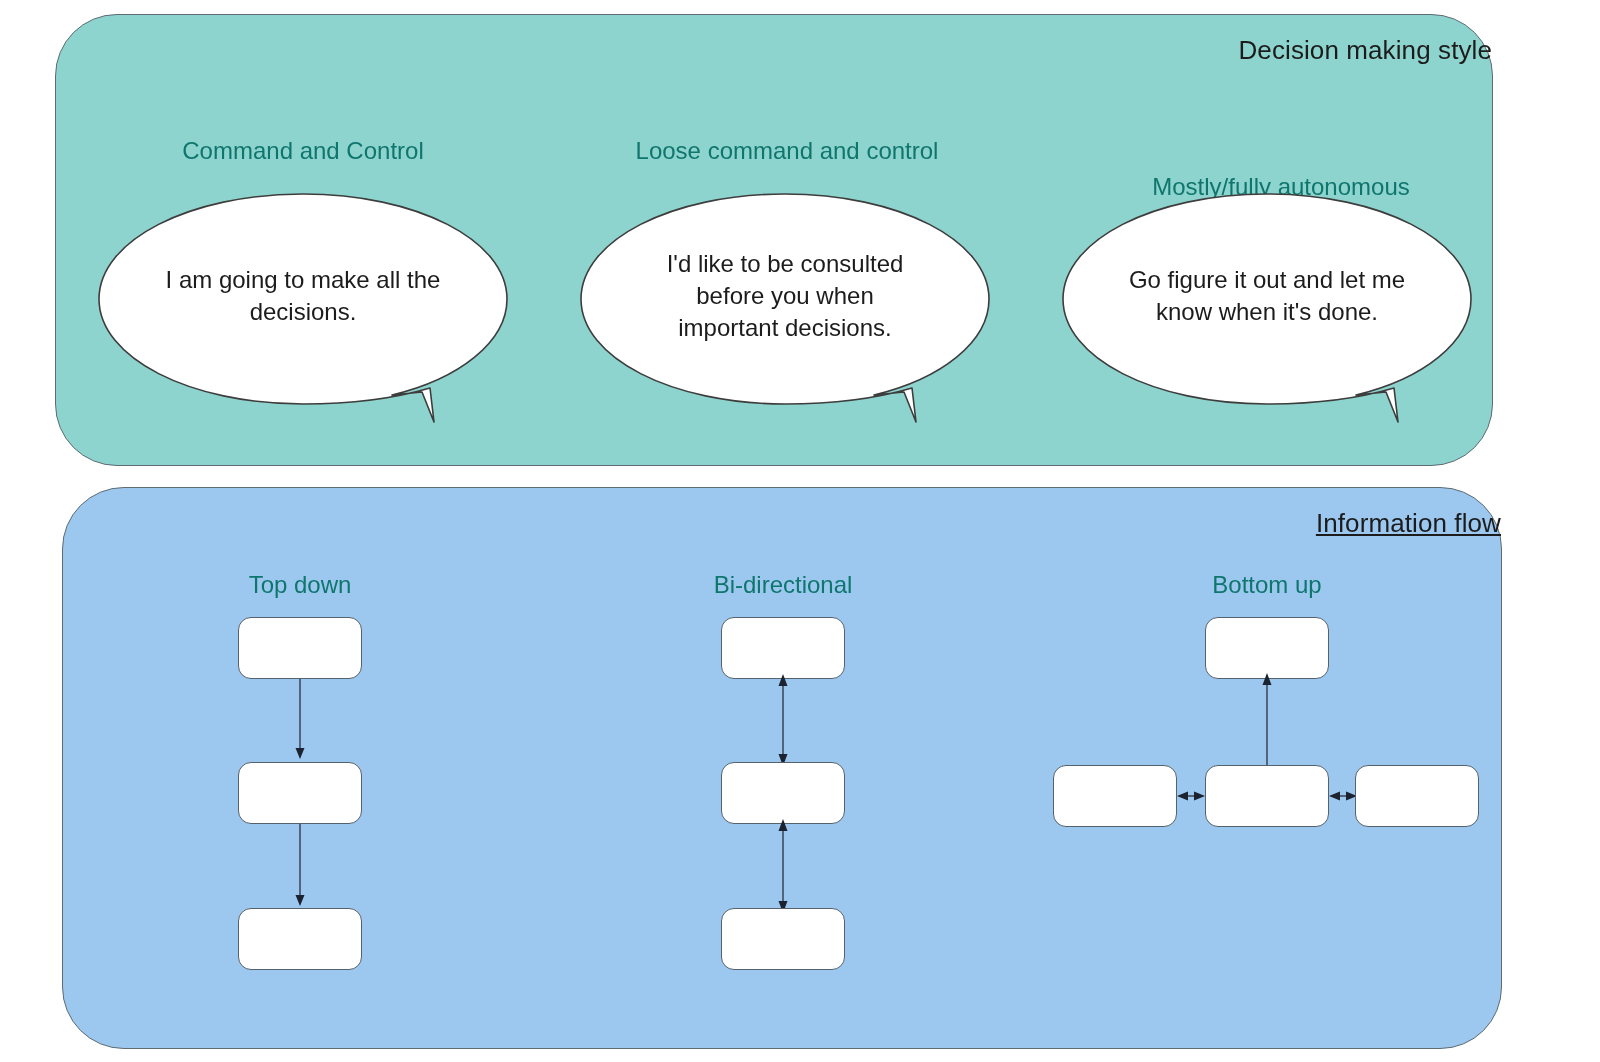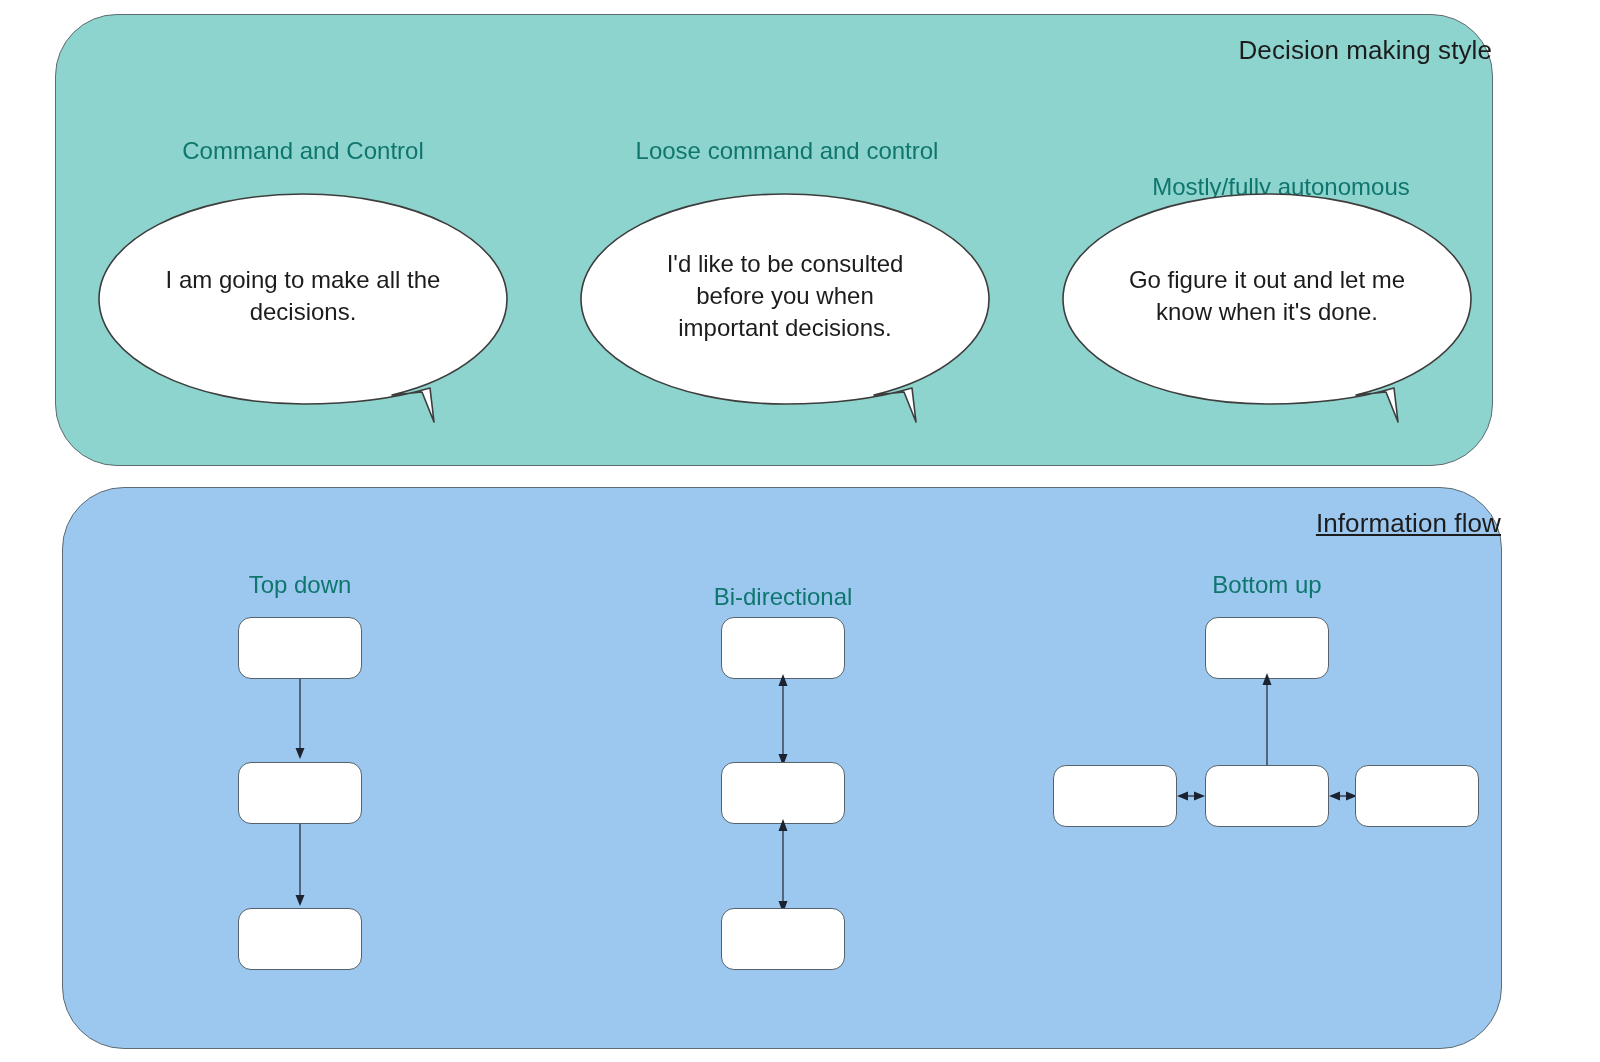--- a/index.html
+++ b/index.html
@@ -158,21 +158,21 @@
     </svg>
     <div class="bubble-text" style="top:45%;">Go figure it out and let me
 know when it's done.</div>
   </div>
 
   <div class="panel" id="panel-info">
     <div class="panel-title">Information flow</div>
   </div>
 
   <div class="col-label" style="left:300px; top:571px;">Top down</div>
-  <div class="col-label" style="left:783px; top:583px;">Bi-directional</div>
+  <div class="col-label" style="left:783px; top:571px;">Bi-directional</div>
   <div class="col-label" style="left:1267px; top:571px;">Bottom up</div>
 
   <div class="flow-box" style="left:238px; top:617px; width:124px; height:62px;"></div>
   <div class="flow-arrow" style="left:285px; top:679px; width:30px; height:82px;">
     <svg width="30" height="82" viewBox="0 0 30 82">
       <line x1="15" y1="0" x2="15" y2="72" stroke="#3f4c5c" stroke-width="1.6"></line>
       <path d="M 15 80 L 10.5 69 L 19.5 69 Z" fill="#1b2230"></path>
     </svg>
   </div>
   <div class="flow-box" style="left:238px; top:762px; width:124px; height:62px;"></div>

